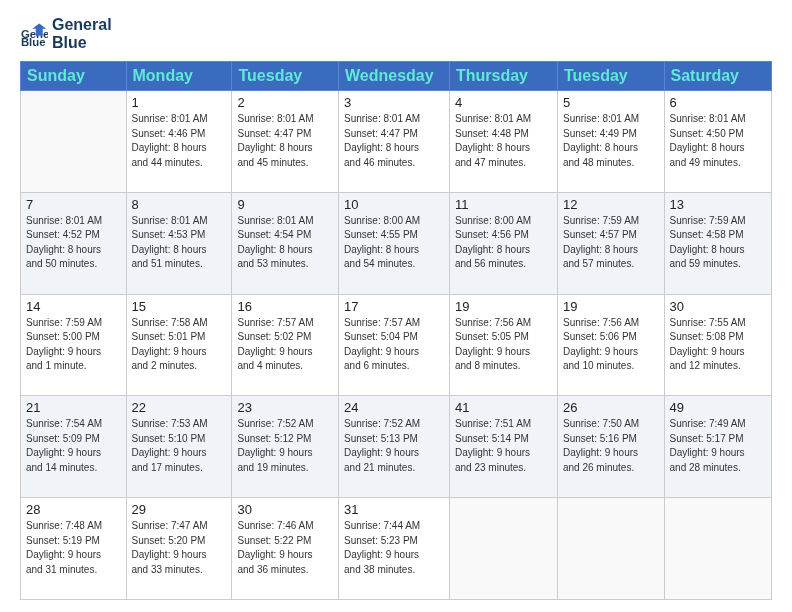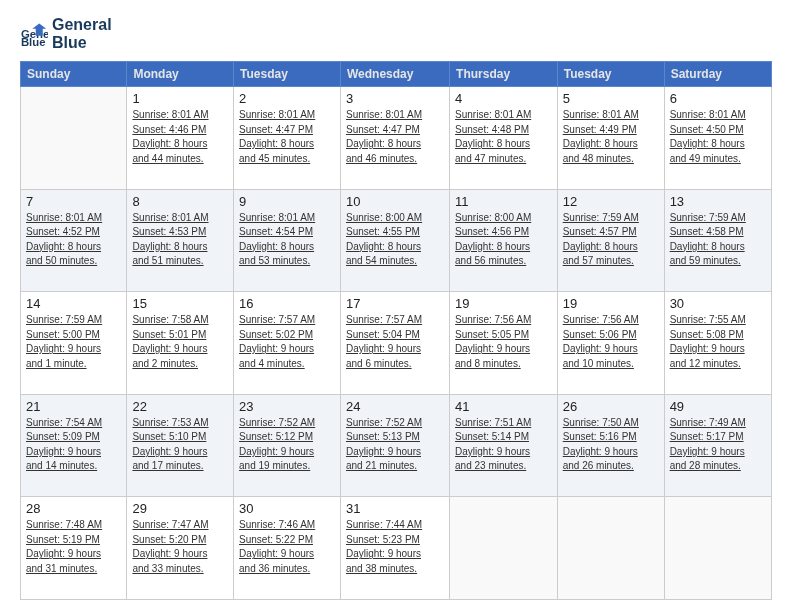--- a/index.html
+++ b/index.html
@@ -45,45 +45,44 @@
       color: #333;
     }
     .calendar {
       width: 100%;
       border-collapse: collapse;
       flex: 1;
       font-size: 10.5px;
     }
     .calendar thead tr th {
       background: #3a6bbf;
-      color: #e5e5e5;
+      color: #5eead4;
       text-align: left;
       padding: 5px 6px;
-      font-size: 12px;
+      font-size: 16px;
       font-weight: 600;
       border: 1px solid #5a85cf;
     }
     .calendar tbody tr td {
       border: 1px solid #ccc;
       vertical-align: top;
       padding: 4px 5px;
       width: 113px;
       height: 90px;
     }
     .day-number {
       font-size: 13px;
       color: #222;
       font-weight: 500;
       margin-bottom: 2px;
     }
     .day-info {
       color: #333;
       font-size: 10px;
       line-height: 1.45;
-      text-decoration: underline;
     }
     .empty-cell {
       background: #f9f9f9;
     }
     .row-shade {
       background: #f0f4f8;
     }
   </style>
 </head>
 <body>

